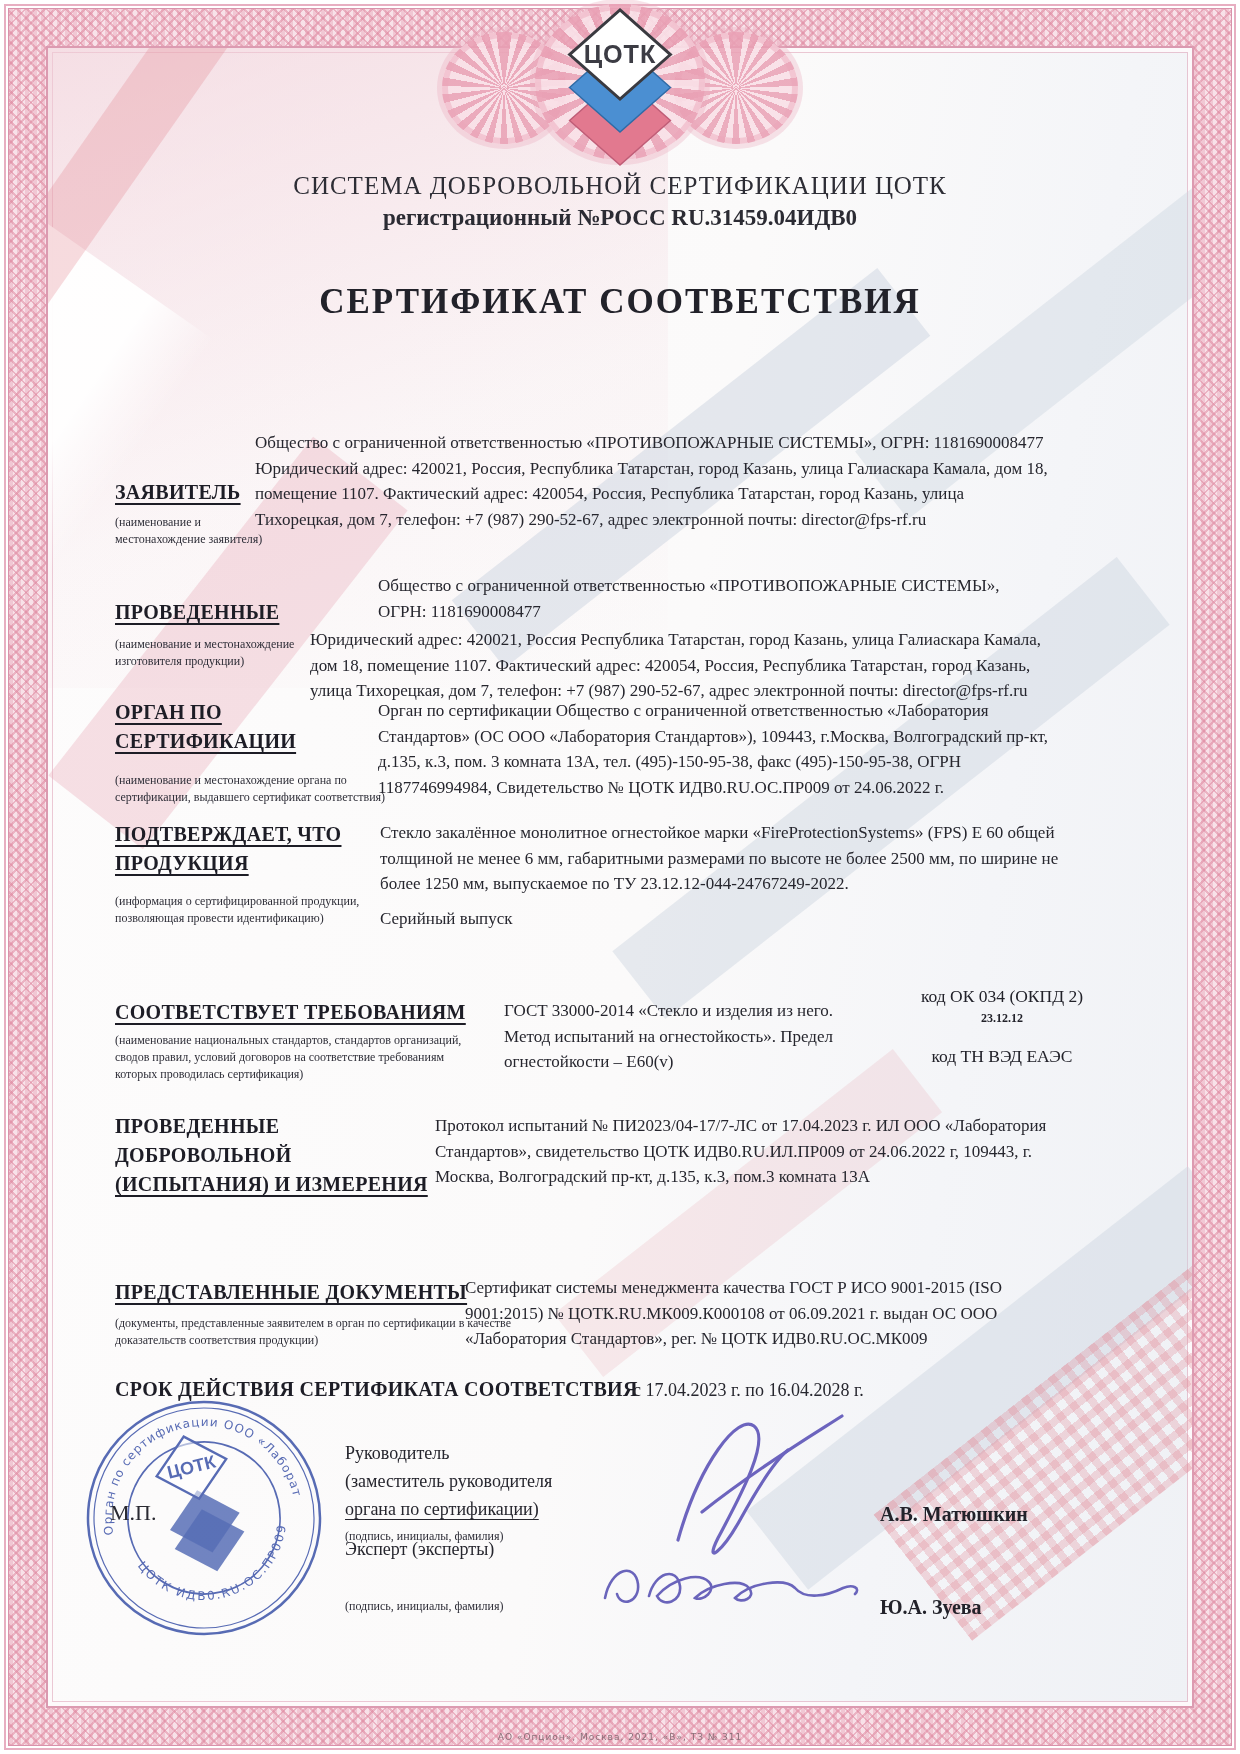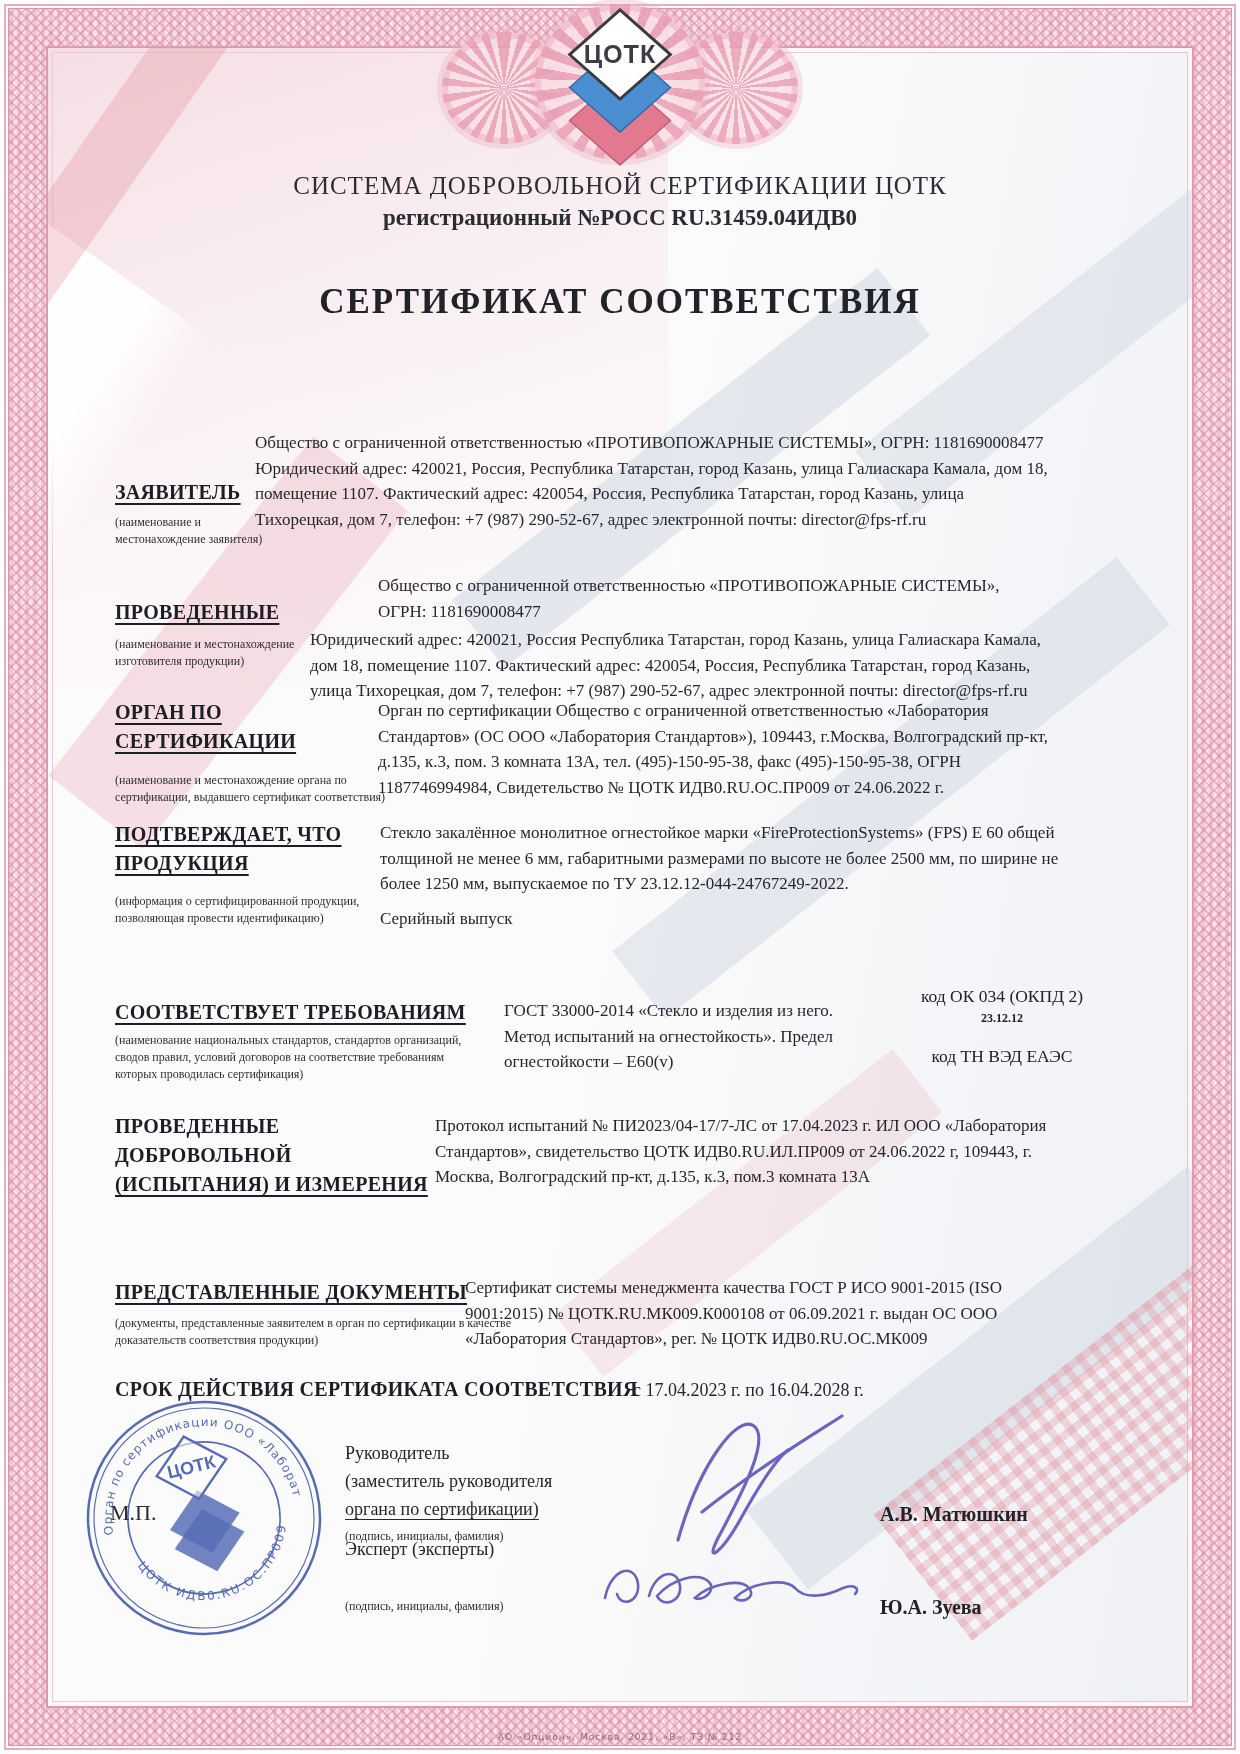--- a/index.html
+++ b/index.html
@@ -212,14 +212,14 @@
   <svg class="abs" style="left:595px; top:1540px; z-index:3;" width="280" height="80" viewBox="0 0 280 80">
     <g fill="none" stroke="#5b55b5" stroke-width="2.6" stroke-linecap="round" opacity="0.9">
       <path d="M10 58 C16 28 40 22 43 44 C45 62 26 68 22 54"></path>
       <path d="M54 56 C60 32 82 26 85 46 C87 62 68 68 62 56 C78 38 104 32 114 42 C122 50 108 62 100 58 C114 44 146 38 154 48 C162 58 146 64 140 58 C156 42 190 38 200 48 C210 60 232 56 248 48 C258 44 266 48 260 54"></path>
     </g>
   </svg>
 
   <div class="abs name" style="left:880px; top:1483px;">А.В. Матюшкин</div>
   <div class="abs name" style="left:880px; top:1576px;">Ю.А. Зуева</div>
 
-  <div class="footer-note">АО «Опцион», Москва, 2021, «В», ТЗ № 212</div>
+  <div class="footer-note">АО «Опцион», Москва, 2021, «В», ТЗ № 311</div>
 </div>
 
 </body></html>

